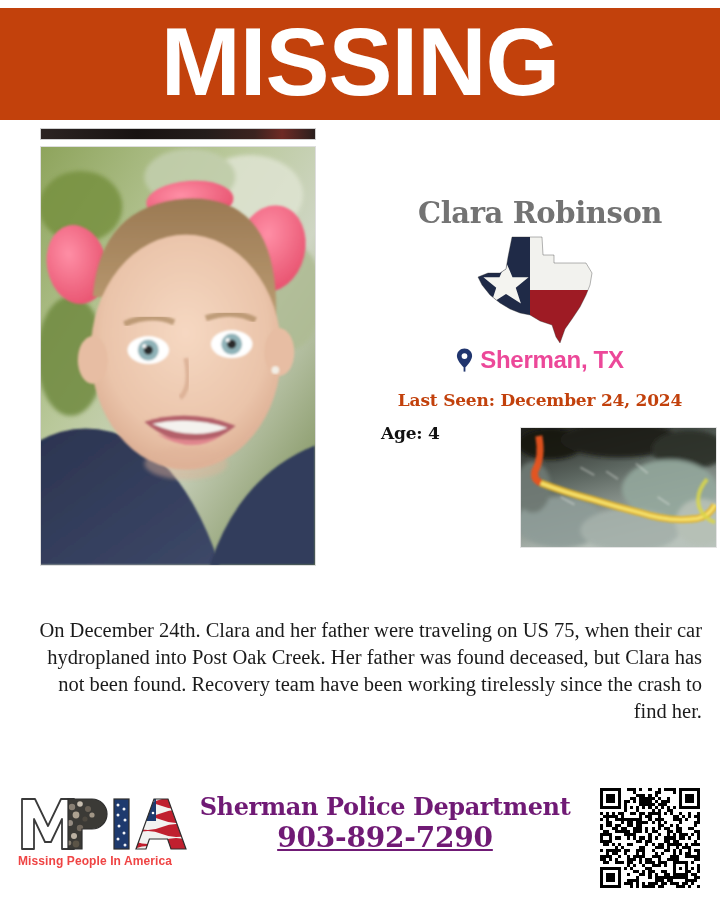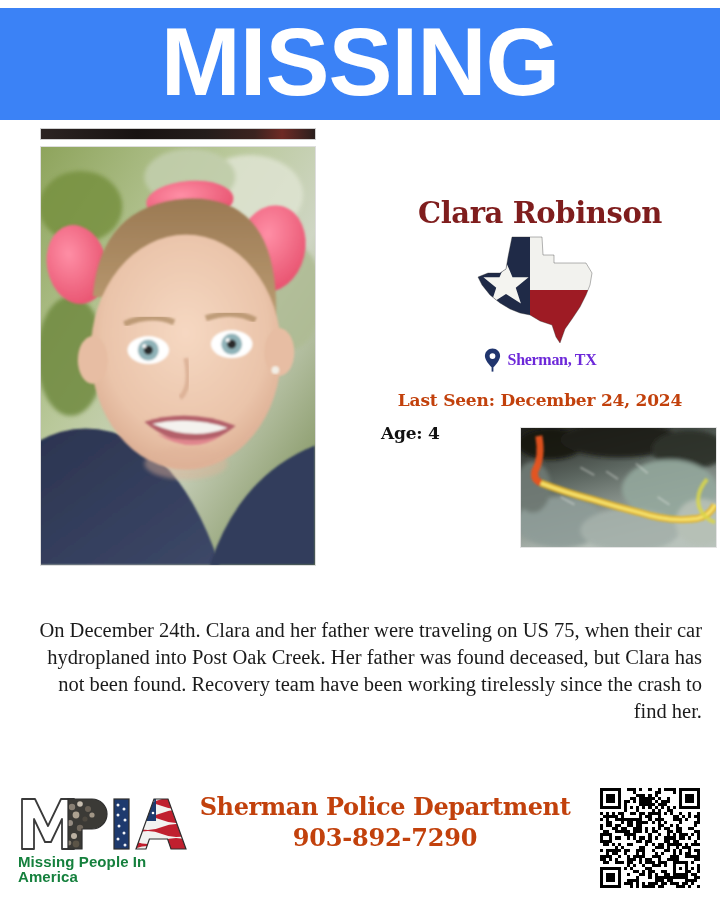--- a/index.html
+++ b/index.html
@@ -8,21 +8,21 @@
     background:#ffffff;
     font-family:"Liberation Serif", serif;
     overflow:hidden;
     position:relative;
   }
 
   
   .banner{
     position:absolute;
     left:0; top:8px; width:720px; height:112px;
-    background:#3b82f6;
+    background:#c2410c;
     display:flex; align-items:center; justify-content:center;
   }
   .banner-text{
     font-family:"Liberation Sans", sans-serif;
     font-weight:bold;
     font-size:96px;
     line-height:96px;
     color:#ffffff;
     letter-spacing:-1px;
     padding-bottom:4px;
@@ -49,43 +49,43 @@
 
   
   .name{
     position:absolute;
     left:360px; top:196px; width:360px;
     text-align:center;
     font-family:"DejaVu Serif", serif;
     font-weight:bold;
     font-size:29px;
     line-height:34px;
-    color:#7f1d1d;
+    color:#737373;
     letter-spacing:-0.4px;
   }
 
   .tx-wrap{
     position:absolute;
     left:468px; top:233px; width:135px; height:115px;
   }
   .tx-wrap svg{display:block;width:100%;height:100%;}
 
   .city-row{
     position:absolute;
     left:360px; top:348px; width:360px;
     display:flex; align-items:center; justify-content:center;
     gap:7px;
   }
   .pin-icon{display:block;width:17px;height:24px;flex:none;}
   .city-text{
-    font-family:Liberation Serif, serif;
-    font-weight:bold;
-    font-size:16px;
+    font-family:Liberation Sans, sans-serif;
+    font-weight:bold;
+    font-size:24px;
     line-height:24px;
-    color:#6d28d9;
+    color:#ec4899;
     letter-spacing:-0.3px;
   }
 
   .lastseen{
     position:absolute;
     left:360px; top:390px; width:360px;
     text-align:center;
     font-family:"DejaVu Serif", serif;
     font-weight:bold;
     font-size:17px;
@@ -130,36 +130,36 @@
   
   .mpia{
     position:absolute;
     left:18px; top:795px; width:190px; height:82px;
   }
   .mpia-mark{ width:180px; height:58px; display:block; }
   .mpia-tag{
     margin-top:1px;
     font-family:"Liberation Sans", sans-serif;
     font-weight:bold;
-    font-size:15px;
+    font-size:12px;
     line-height:15px;
     letter-spacing:0.1px;
-    color:#15803d;
+    color:#ef4444;
   }
 
   .dept{
     position:absolute;
     left:190px; top:792px; width:390px;
     text-align:center;
     font-family:"DejaVu Serif", serif;
     font-weight:bold;
-    color:#c2410c;
+    color:#701a75;
   }
   .dept-name{ font-size:24px; line-height:30px; letter-spacing:-0.4px; }
-  .dept-phone{ font-size:24px; line-height:32px; letter-spacing:-0.2px; }
+  .dept-phone{ font-size:28px; line-height:32px; letter-spacing:-0.2px;text-decoration:underline; }
 
   .qr{
     position:absolute;
     left:600px; top:788px; width:100px; height:100px;
   }
   .qr svg{display:block;width:100%;height:100%;}
 </style>
 </head>
 <body>
 

